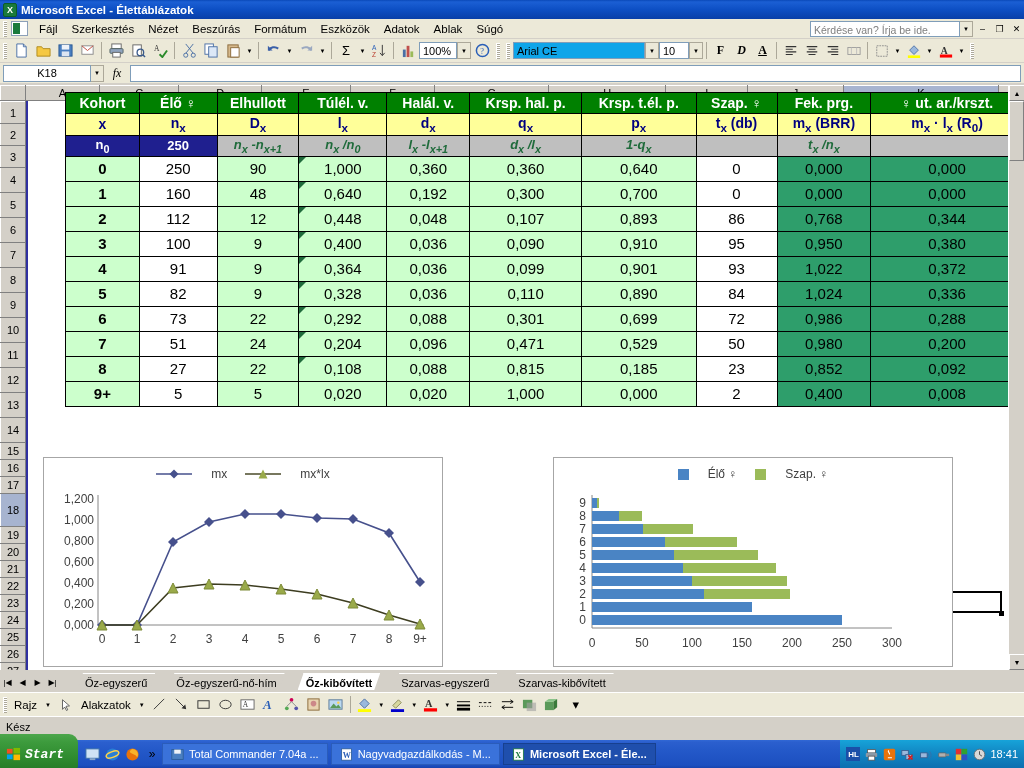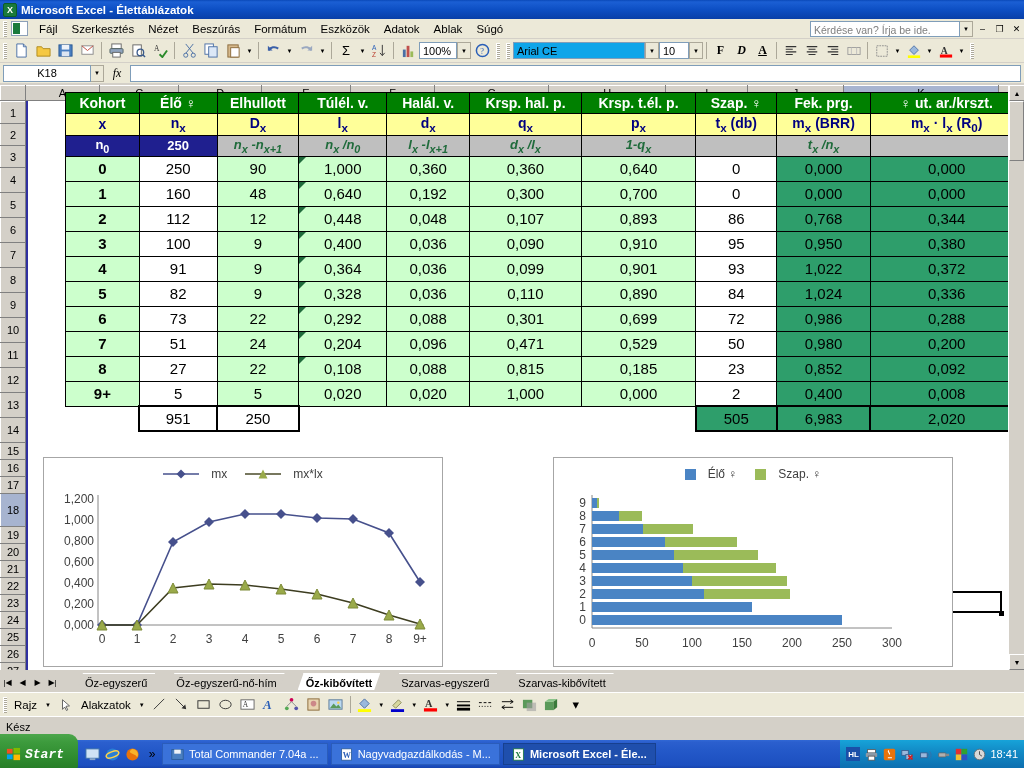--- a/index.html
+++ b/index.html
@@ -97,21 +97,21 @@
   .cmark:before{ content:""; position:absolute; left:0; top:0; border-top:7px solid #1f6b3b;
                  border-right:7px solid transparent; }
 
   
   #selcell{ position:absolute; border:2px solid #000; width:142px; height:22px; }
   #selhandle{ position:absolute; width:5px; height:5px; background:#000; }
 
   
   .chartbox{ position:absolute; background:#fff; border:1px solid #a6a6a6; }
   .legend{ display:flex; justify-content:center; gap:18px; font-size:12px; color:#404040; }
-  .legitem{ display:flex; align-items:center; gap:12px; }
+  .legitem{ display:flex; align-items:center; gap:19px; }
 
   
   #tabsrow{ position:absolute; left:0; top:670px; width:1024px; height:20px; background:#d4d0c8;
             display:flex; align-items:flex-end; }
   .navbtn{ width:15px;height:16px;display:flex;align-items:center;justify-content:center;font-size:8px;color:#000;}
   .tab{ height:17px; padding:1px 8px 0 8px; font-size:11px; background:#d4d0c8; color:#000;
         border-top:1px solid #fff; display:flex; align-items:center;
         clip-path: polygon(6px 0, 100% 0, calc(100% - 6px) 100%, 0 100%); margin-right:-4px;margin-left:17px; }
   .tab.active{ background:#fff; font-weight:bold; }
 
@@ -635,32 +635,20 @@
       <td class="cell">5</td>
       <td class="cell">0,020</td>
       <td class="cell">0,020</td>
       <td class="cell">1,000</td>
       <td class="cell">0,000</td>
       <td class="cell white">2</td>
       <td class="cell dkgreen">0,400</td>
       <td class="cell dkgreen">0,008</td>
     </tr>
 
-    <tr class="sumrow">
-      <td class="blank"></td>
-      <td class="cell">951</td>
-      <td class="cell">250</td>
-      <td class="blank"></td>
-      <td class="blank"></td>
-      <td class="blank"></td>
-      <td class="blank"></td>
-      <td class="cell dkgreen">505</td>
-      <td class="cell dkgreen">6,983</td>
-      <td class="cell dkgreen">2,020</td>
-    </tr>
   </tbody>
     </table>
 
   <div id="selcell" style="left:860px;top:506px;"></div>
   <div id="selhandle" style="left:999px;top:526px;"></div>
 
   <div class="chartbox" style="left:43px; top:372px; width:400px; height:210px;">
     <div class="legend" style="margin-top:9px;">
       <div class="legitem">
         <svg width="36" height="12">

